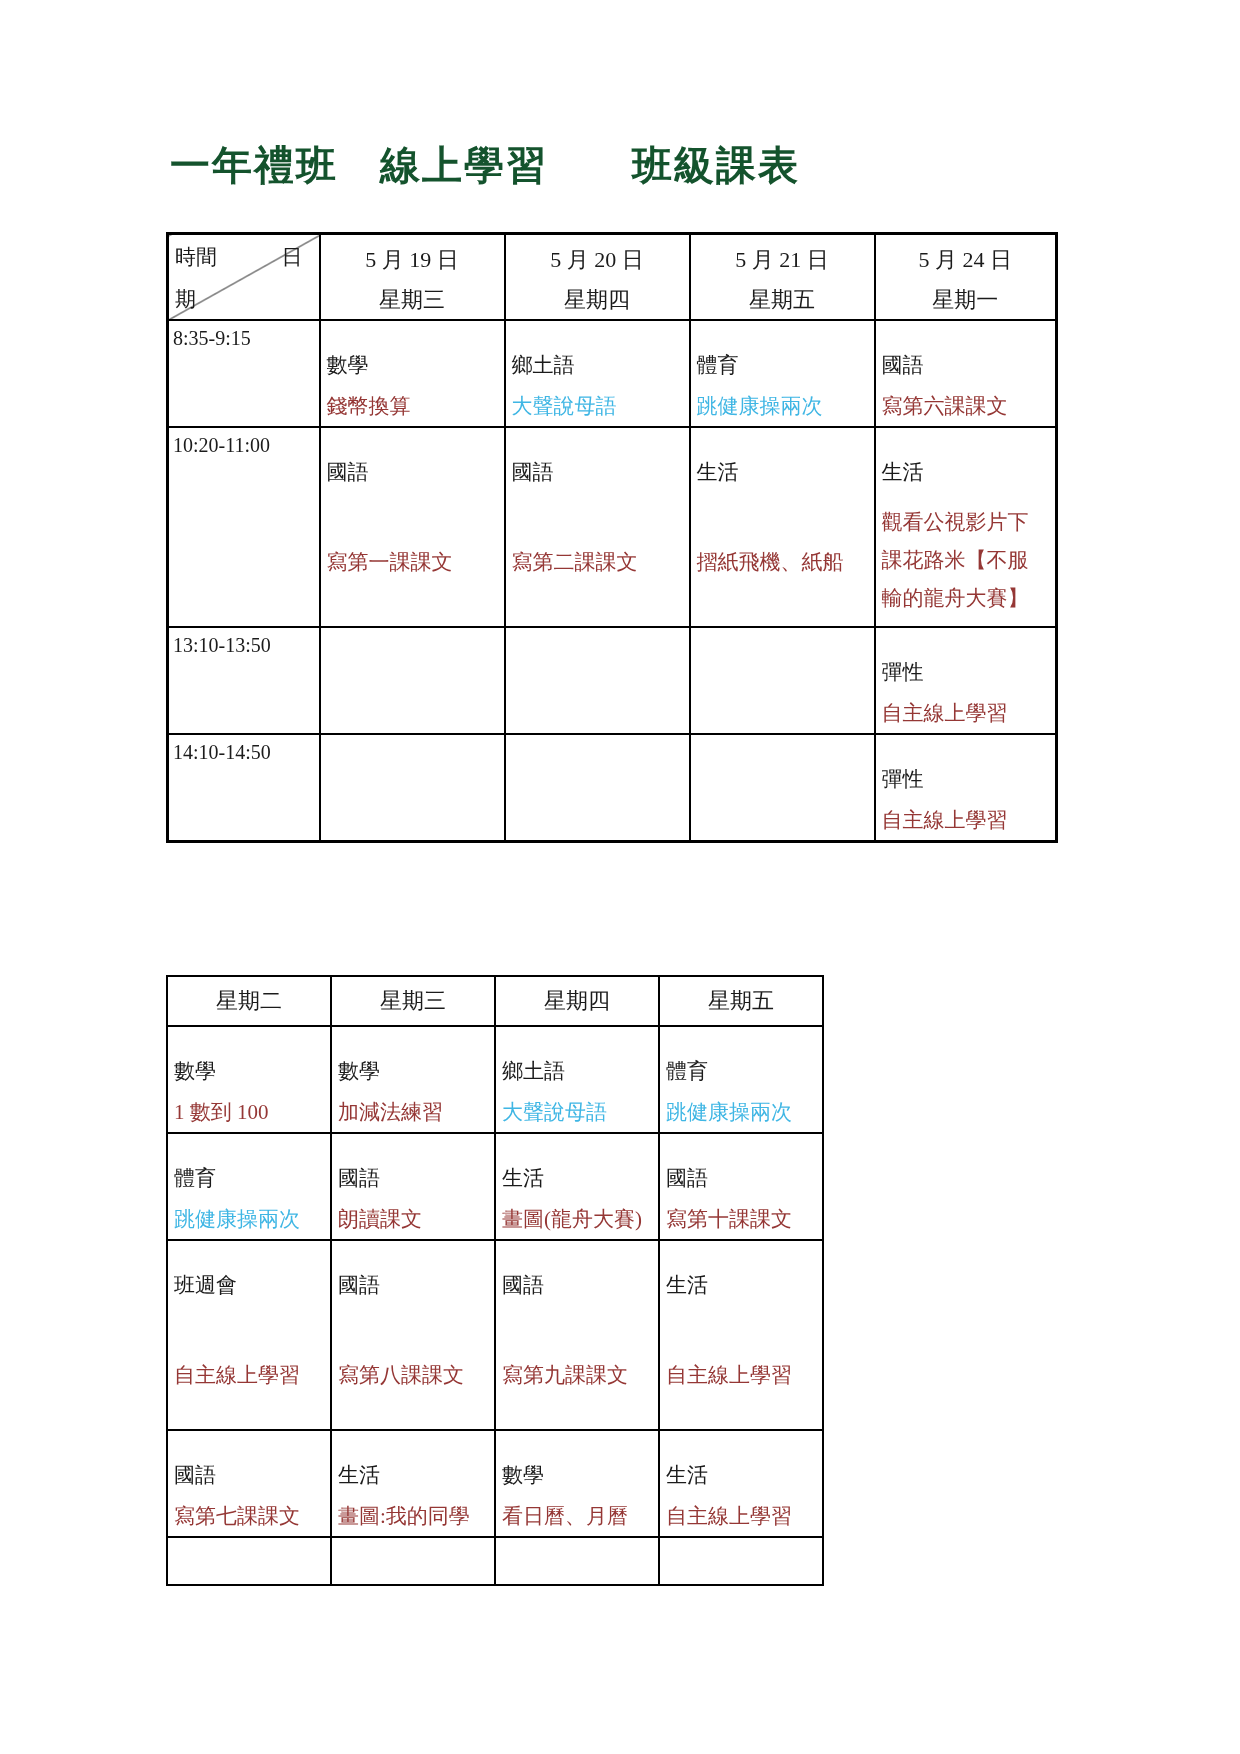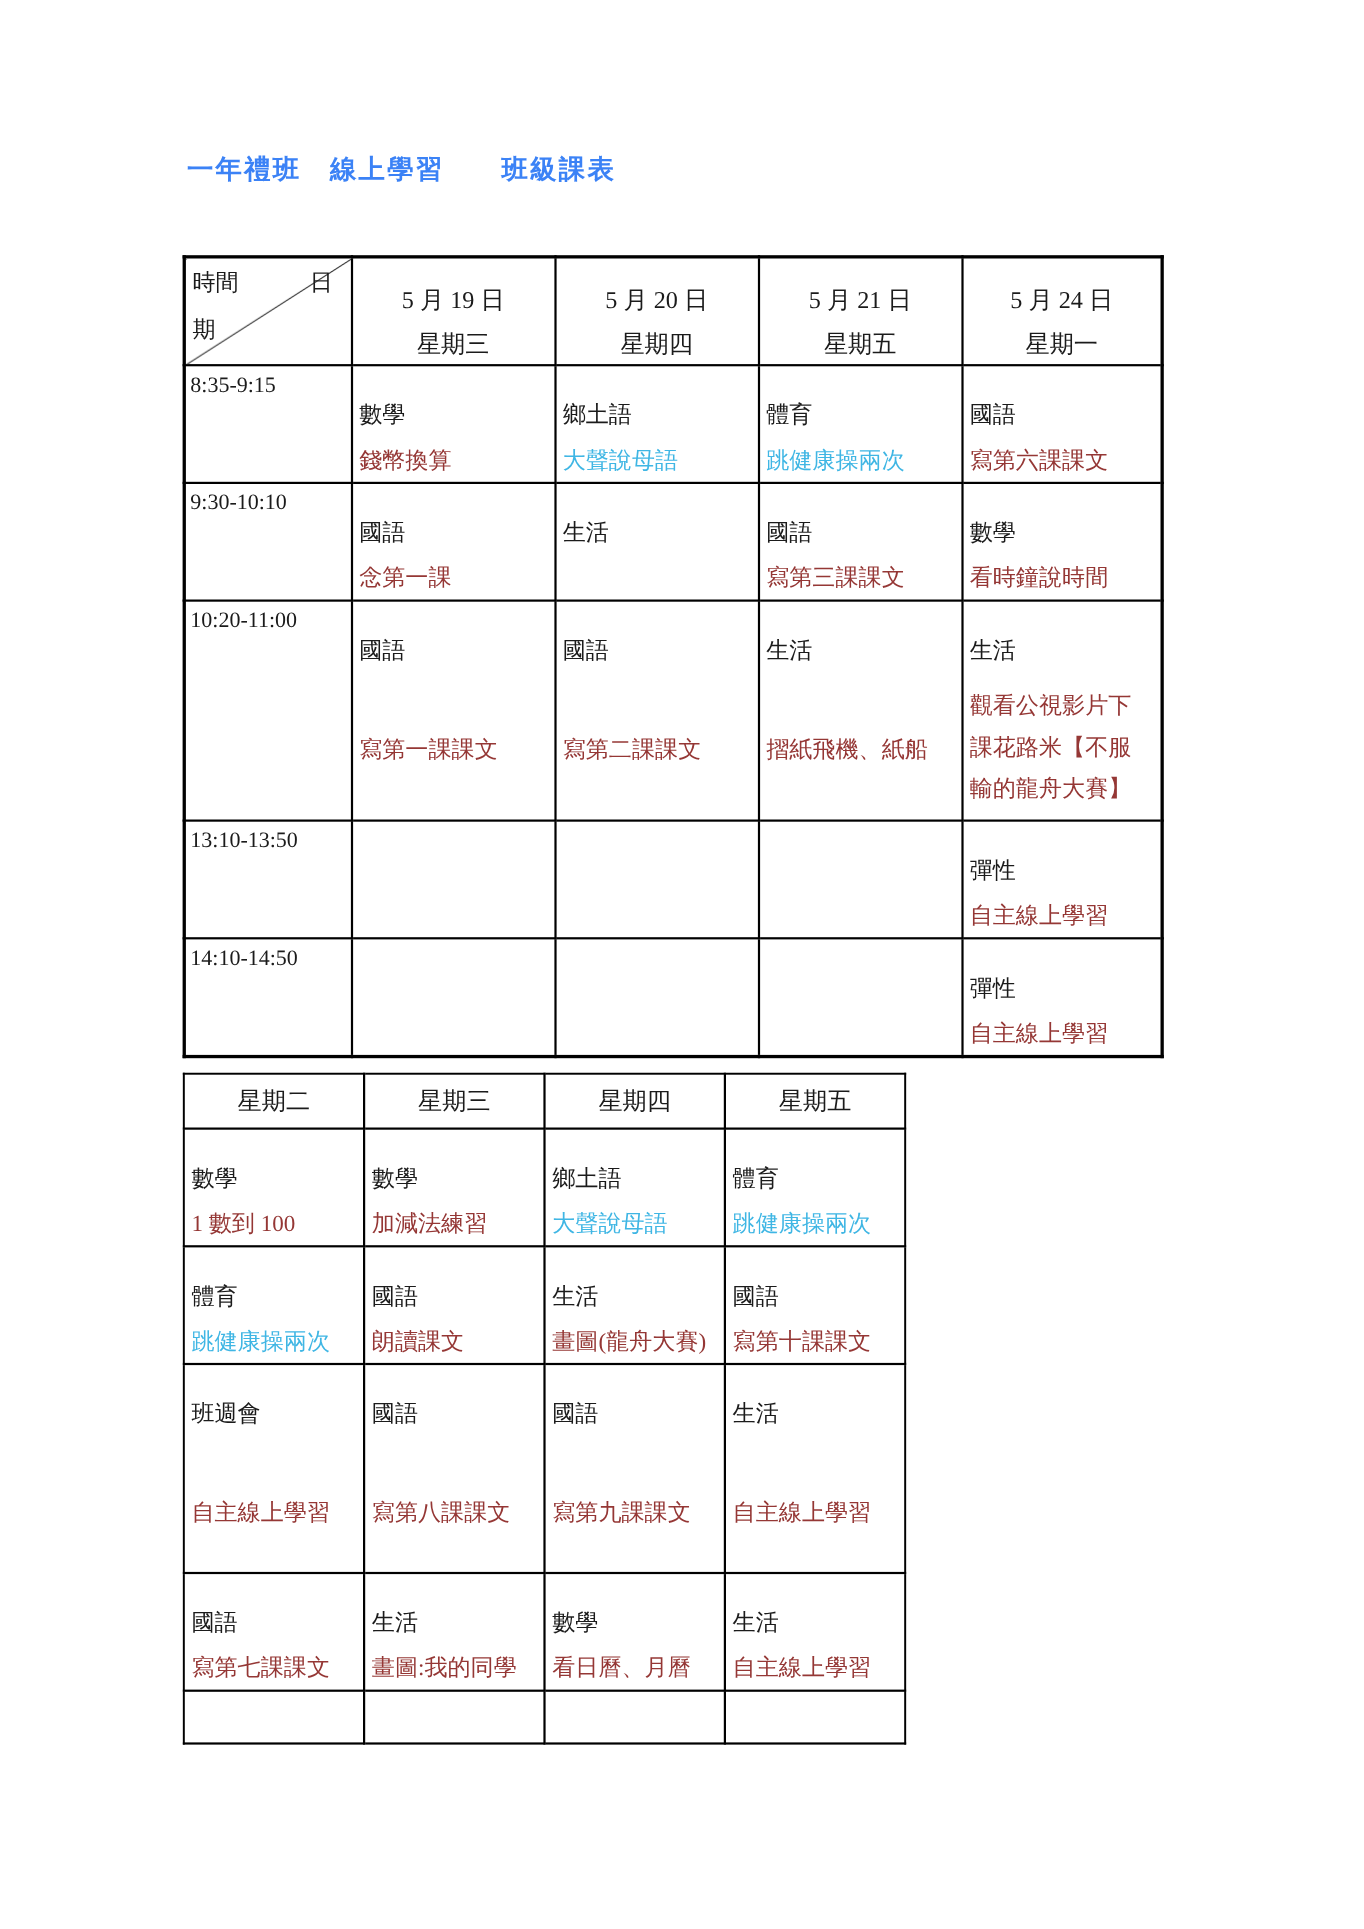--- a/index.html
+++ b/index.html
@@ -1,27 +1,27 @@
 <!DOCTYPE html>
 <html><head>
 <meta charset="utf-8">
 <style>
   html,body{margin:0;padding:0;background:#ffffff;}
   .page{position:relative;width:1240px;height:1754px;background:#fff;overflow:hidden;
         font-family:"Liberation Serif","DejaVu Serif",serif;color:#1b1b1b;}
-  .title{position:absolute;left:170px;top:138px;margin:0;font-size:24px;font-weight:bold;
-         letter-spacing:2px;color:#3b82f6;}
+  .title{position:absolute;left:170px;top:138px;margin:0;font-size:40px;font-weight:bold;
+         letter-spacing:2px;color:#14532d;}
   table{border-collapse:collapse;table-layout:fixed;}
   td,th{border:2px solid #000;vertical-align:top;padding:3px 6px 3px 6px;
         font-weight:normal;text-align:left;overflow:hidden;}
   
   .t1-wrap{position:absolute;left:166px;top:232px;}
   #t1{width:891px;border:3px solid #000;}
   #t1 thead th{text-align:center;font-size:22px;}
-  .hdr-date{margin-top:20px;line-height:30px;}
+  .hdr-date{margin-top:7px;line-height:30px;}
   .hdr-week{margin-top:10px;line-height:30px;}
   .corner{position:relative;padding:0;
     background:linear-gradient(to bottom right,transparent calc(50% - 0.8px),#000 50%,transparent calc(50% + 0.8px));}
   .corner span{position:absolute;font-size:21px;}
   .c-l1l{left:6px;top:8px;}
   .c-l1r{right:16px;top:8px;}
   .c-l2{left:6px;top:50px;}
   .time{font-size:20px;line-height:28px;white-space:nowrap;padding-left:4px;}
   .subject{font-size:21px;line-height:29px;margin-top:27px;}
   .activity{font-size:21px;line-height:34px;margin-top:9px;}
@@ -85,38 +85,20 @@
             </td>
             <td>
               <div class="subject">體育</div>
               <div class="activity" style="color: rgb(63, 182, 228);">跳健康操兩次</div>
             </td>
             <td>
               <div class="subject">國語</div>
               <div class="activity" style="color: rgb(149, 55, 53);">寫第六課課文</div>
             </td>
           </tr>
-          <tr style="height: 85px;">
-            <td class="time">9:30-10:10</td>
-            <td>
-              <div class="subject">國語</div>
-              <div class="activity" style="color: rgb(149, 55, 53);">念第一課</div>
-            </td>
-            <td>
-              <div class="subject">生活</div>
-            </td>
-            <td>
-              <div class="subject">國語</div>
-              <div class="activity" style="color: rgb(149, 55, 53);">寫第三課課文</div>
-            </td>
-            <td>
-              <div class="subject">數學</div>
-              <div class="activity" style="color: rgb(149, 55, 53);">看時鐘說時間</div>
-            </td>
-          </tr>
           <tr style="height: 200px;">
             <td class="time">10:20-11:00</td>
             <td class="tall">
               <div class="subject">國語</div>
               <div class="activity" style="color: rgb(149, 55, 53);">寫第一課課文</div>
             </td>
             <td class="tall">
               <div class="subject">國語</div>
               <div class="activity" style="color: rgb(149, 55, 53);">寫第二課課文</div>
             </td>

